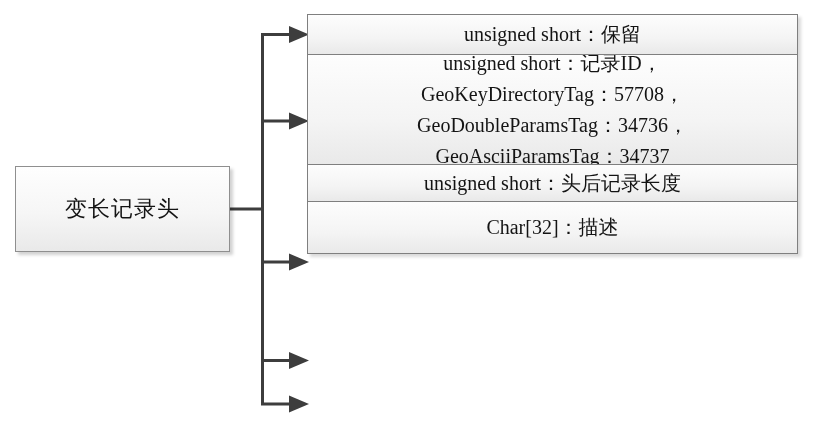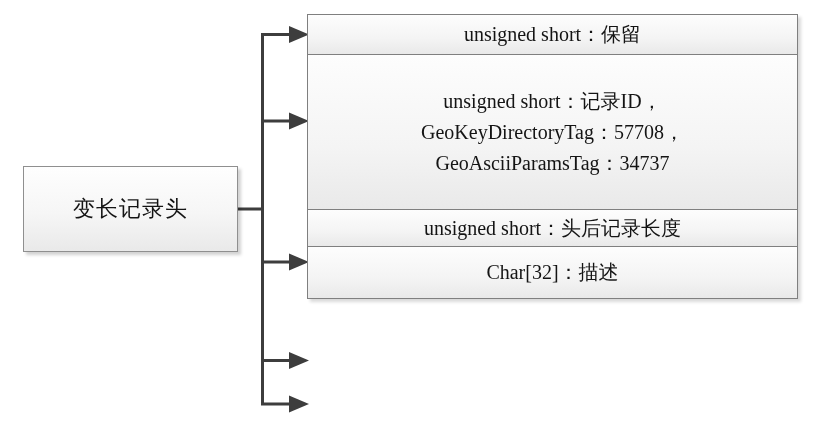--- a/index.html
+++ b/index.html
@@ -24,21 +24,20 @@
     width: 215px; height: 86px;
     box-sizing: border-box;
     border: 1px solid #8f8f8f;
     background: linear-gradient(180deg, #fefefe 0%, #f6f6f6 55%, #e9e9e9 100%);
     box-shadow: 3px 3px 3px rgba(0,0,0,0.18);
     display: flex;
     align-items: center;
     justify-content: center;
     font-size: 22px;
     letter-spacing: 1px;
-    margin-left: 8px;
   }
   .field-column {
     position: absolute;
     left: 307px; top: 14px;
     width: 491px;
     box-sizing: border-box;
     border: 1px solid #7f7f7f;
     box-shadow: 3px 3px 3px rgba(0,0,0,0.15);
     background: #ffffff;
   }
@@ -50,21 +49,21 @@
     justify-content: center;
     text-align: center;
     background: linear-gradient(180deg, #fdfdfd 0%, #f4f4f4 60%, #e9e9e9 100%);
     font-size: 20px;
     line-height: 31px;
     overflow: hidden;
   }
   .cell + .cell { border-top: 1px solid #7f7f7f; }
   .cell-1 { height: 39px; }
   .cell-2 { height: 130px; }
-  .cell-3 { height: 155px; }
+  .cell-3 { height: 110px; }
   .cell-4 { height: 37px; }
   .cell-5 { height: 52px; }
   .line { white-space: nowrap; }
 </style>
 </head>
 <body>
 
 <div class="canvas">
 
   <svg class="connectors" viewBox="0 0 813 443">
@@ -89,20 +88,21 @@
   <div class="field-column">
 
     <div class="cell cell-1">
       <div class="line">unsigned short：保留</div>
     </div>
 
 
     <div class="cell cell-3">
       <div class="line">unsigned short：记录ID，</div>
       <div class="line">GeoKeyDirectoryTag：57708，</div>
+      <div class="line">GeoDoubleParamsTag：34736，</div>
       <div class="line">GeoAsciiParamsTag：34737</div>
     </div>
 
     <div class="cell cell-4">
       <div class="line">unsigned short：头后记录长度</div>
     </div>
 
     <div class="cell cell-5">
       <div class="line">Char[32]：描述</div>
     </div>

